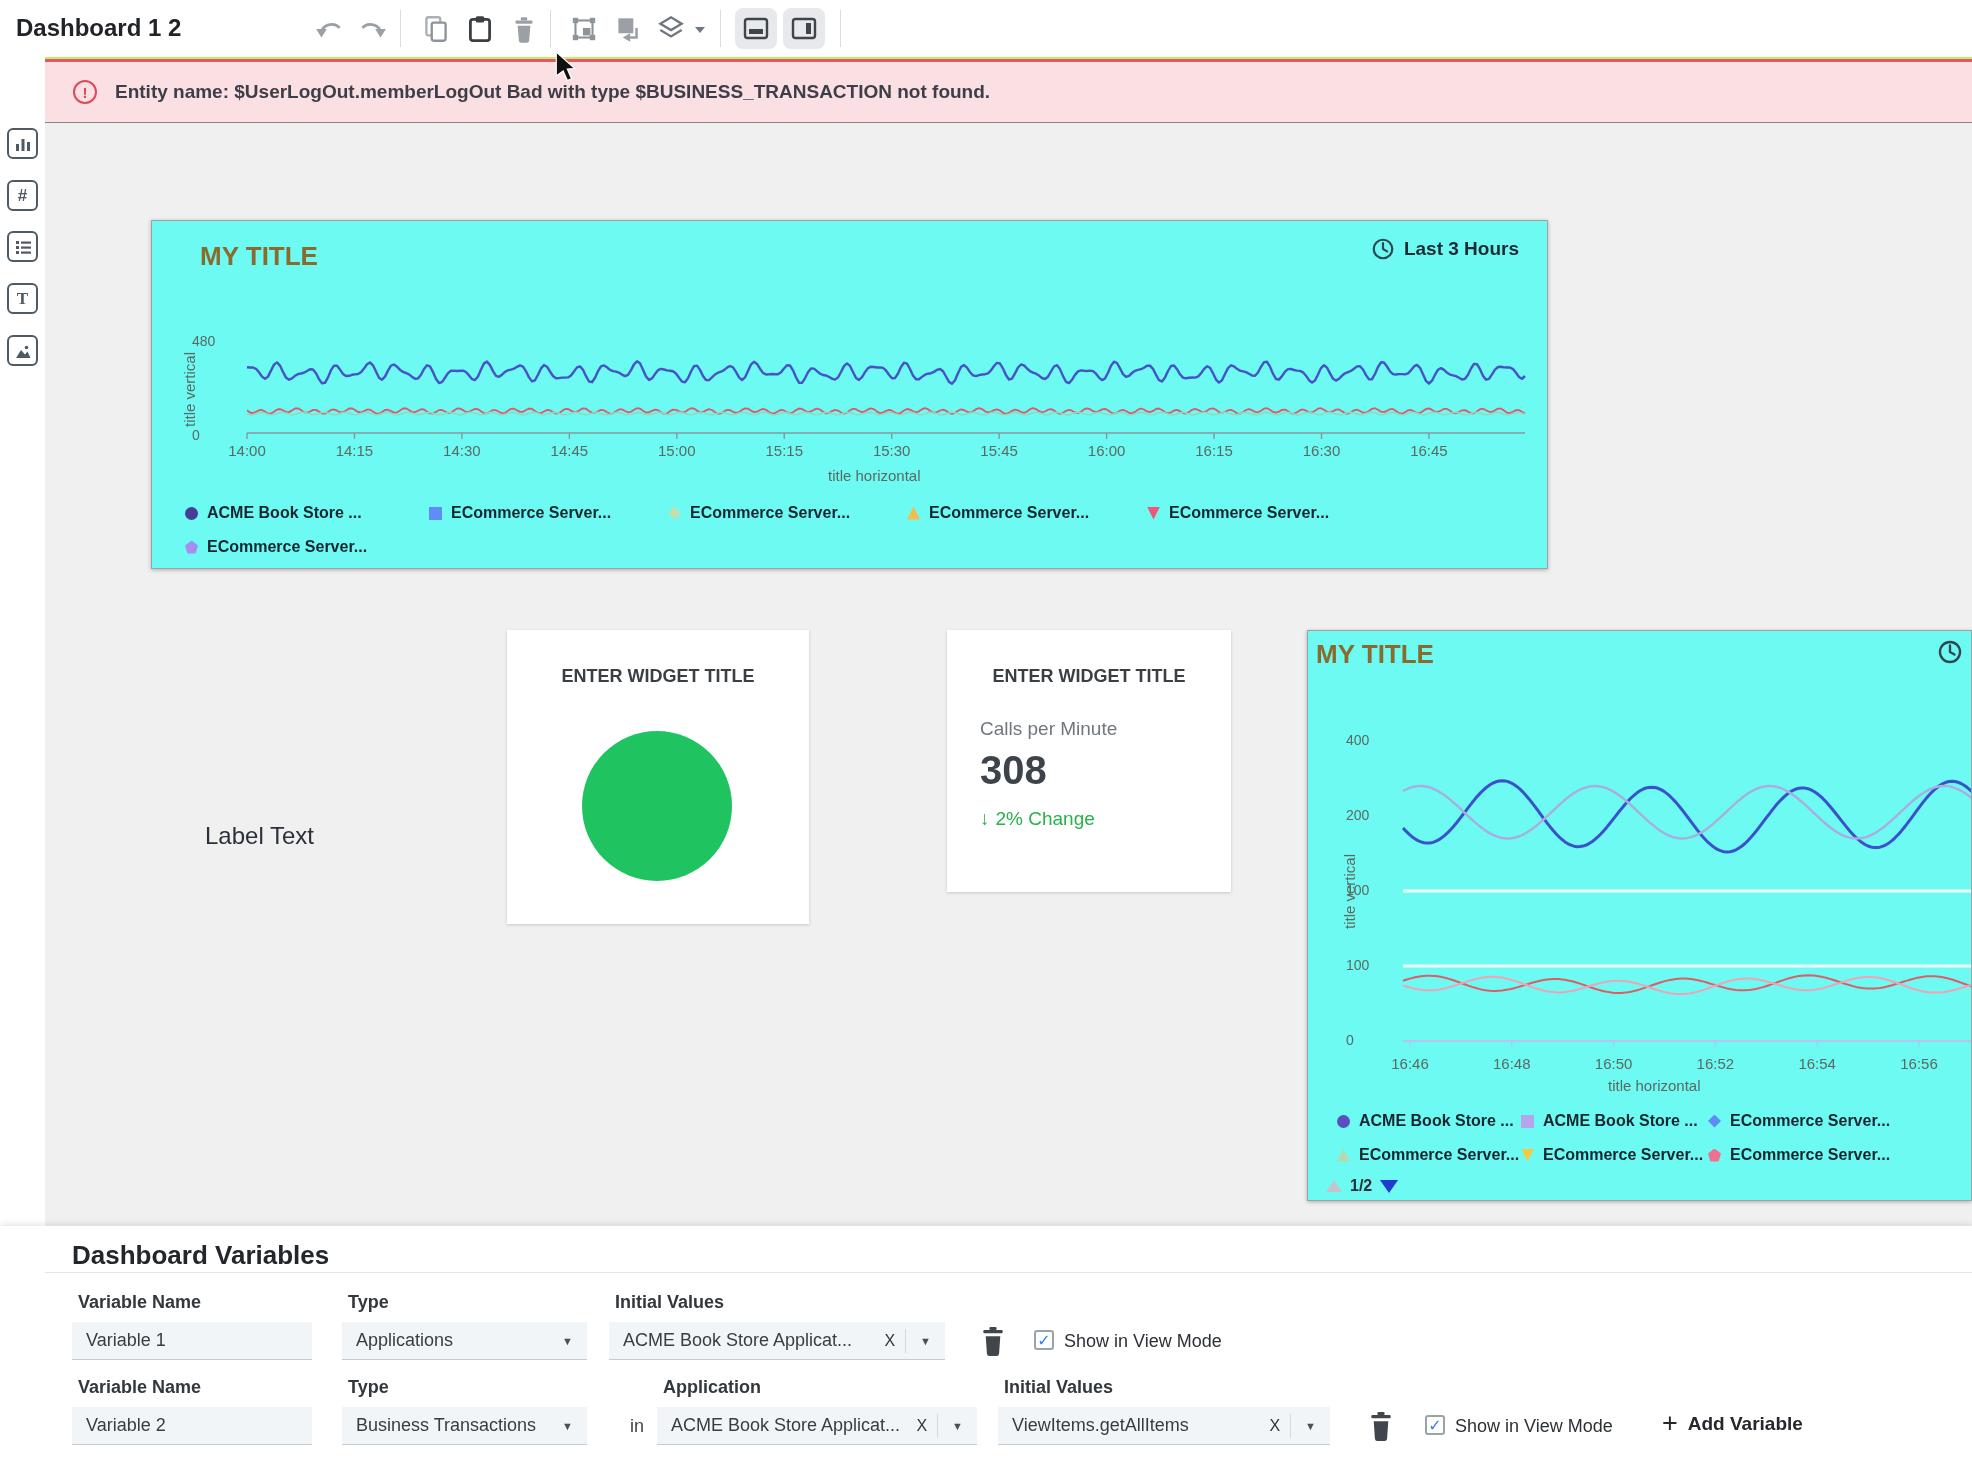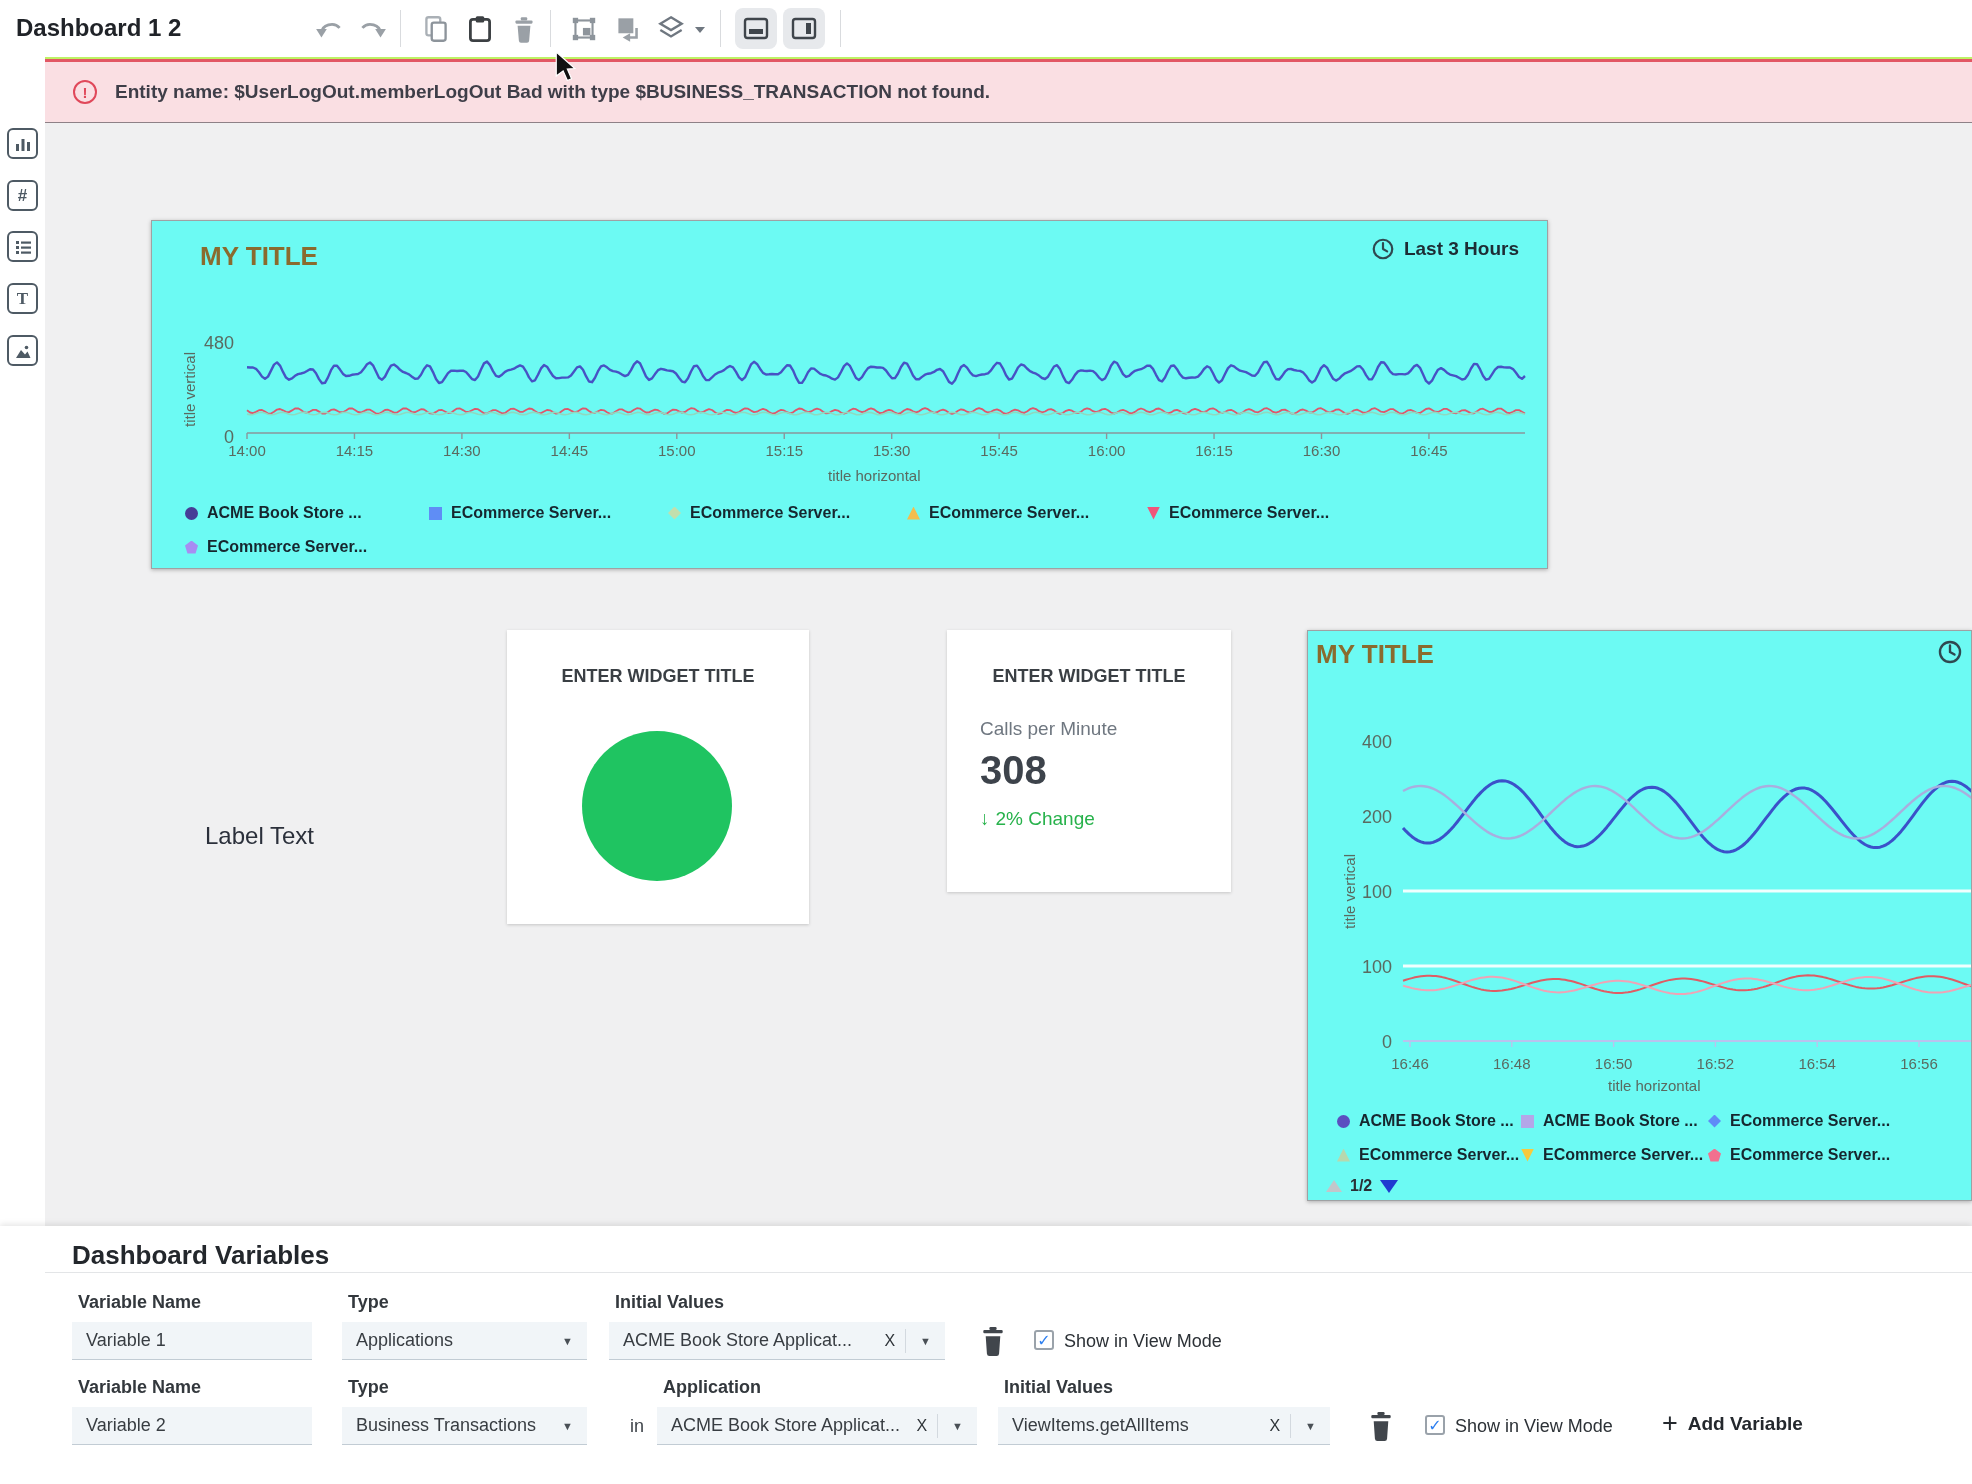--- a/index.html
+++ b/index.html
@@ -26,21 +26,21 @@
             color:#4e5a64; display:flex; align-items:center; justify-content:center; cursor:pointer; background:#fff; }
   .sb-glyph { font-size:17px; font-weight:bold; }
 
   
   .canvas { position:absolute; left:45px; top:123px; width:1927px; height:1103px; background:#f0f0f1; }
 
   .widget-cyan { position:absolute; background:#6cfaf3; border:1px solid #9fa1a3; box-shadow:0 1px 4px rgba(0,0,0,.28); overflow:hidden; }
   .widget-white { position:absolute; background:#ffffff; box-shadow:0 1px 3px rgba(0,0,0,.18); overflow:hidden; }
   .w-title { position:absolute; font-size:26px; font-weight:bold; color:#8a6b2e; }
   .timerange { position:absolute; display:flex; align-items:center; gap:9px; font-size:19px; font-weight:bold; color:#1d2c34; }
-  .axis-ticky { position:absolute; font-size:18px; color:#5a6a60; text-align:right; }
+  .axis-ticky { position:absolute; font-size:14px; color:#5a6a60; text-align:left; }
   .axis-tickx { position:absolute; font-size:15px; color:#5a6a60; text-align:center; width:64px; }
   .axis-label { position:absolute; font-size:15px; color:#5a6a60; }
   .axis-label-v { transform:rotate(-90deg); transform-origin:center; white-space:nowrap; }
   .legend-item { position:absolute; display:flex; align-items:center; gap:9px; height:18px; }
   .legend-label { font-size:16px; font-weight:bold; color:#16262e; white-space:nowrap; }
   .mk { width:13px; height:13px; flex:none; }
   .mk-circle { border-radius:50%; }
   .mk-diamond { clip-path:polygon(50% 0,100% 50%,50% 100%,0 50%); }
   .mk-triangle-up { clip-path:polygon(50% 0,100% 100%,0 100%); }
   .mk-triangle-down { clip-path:polygon(0 0,100% 0,50% 100%); }

